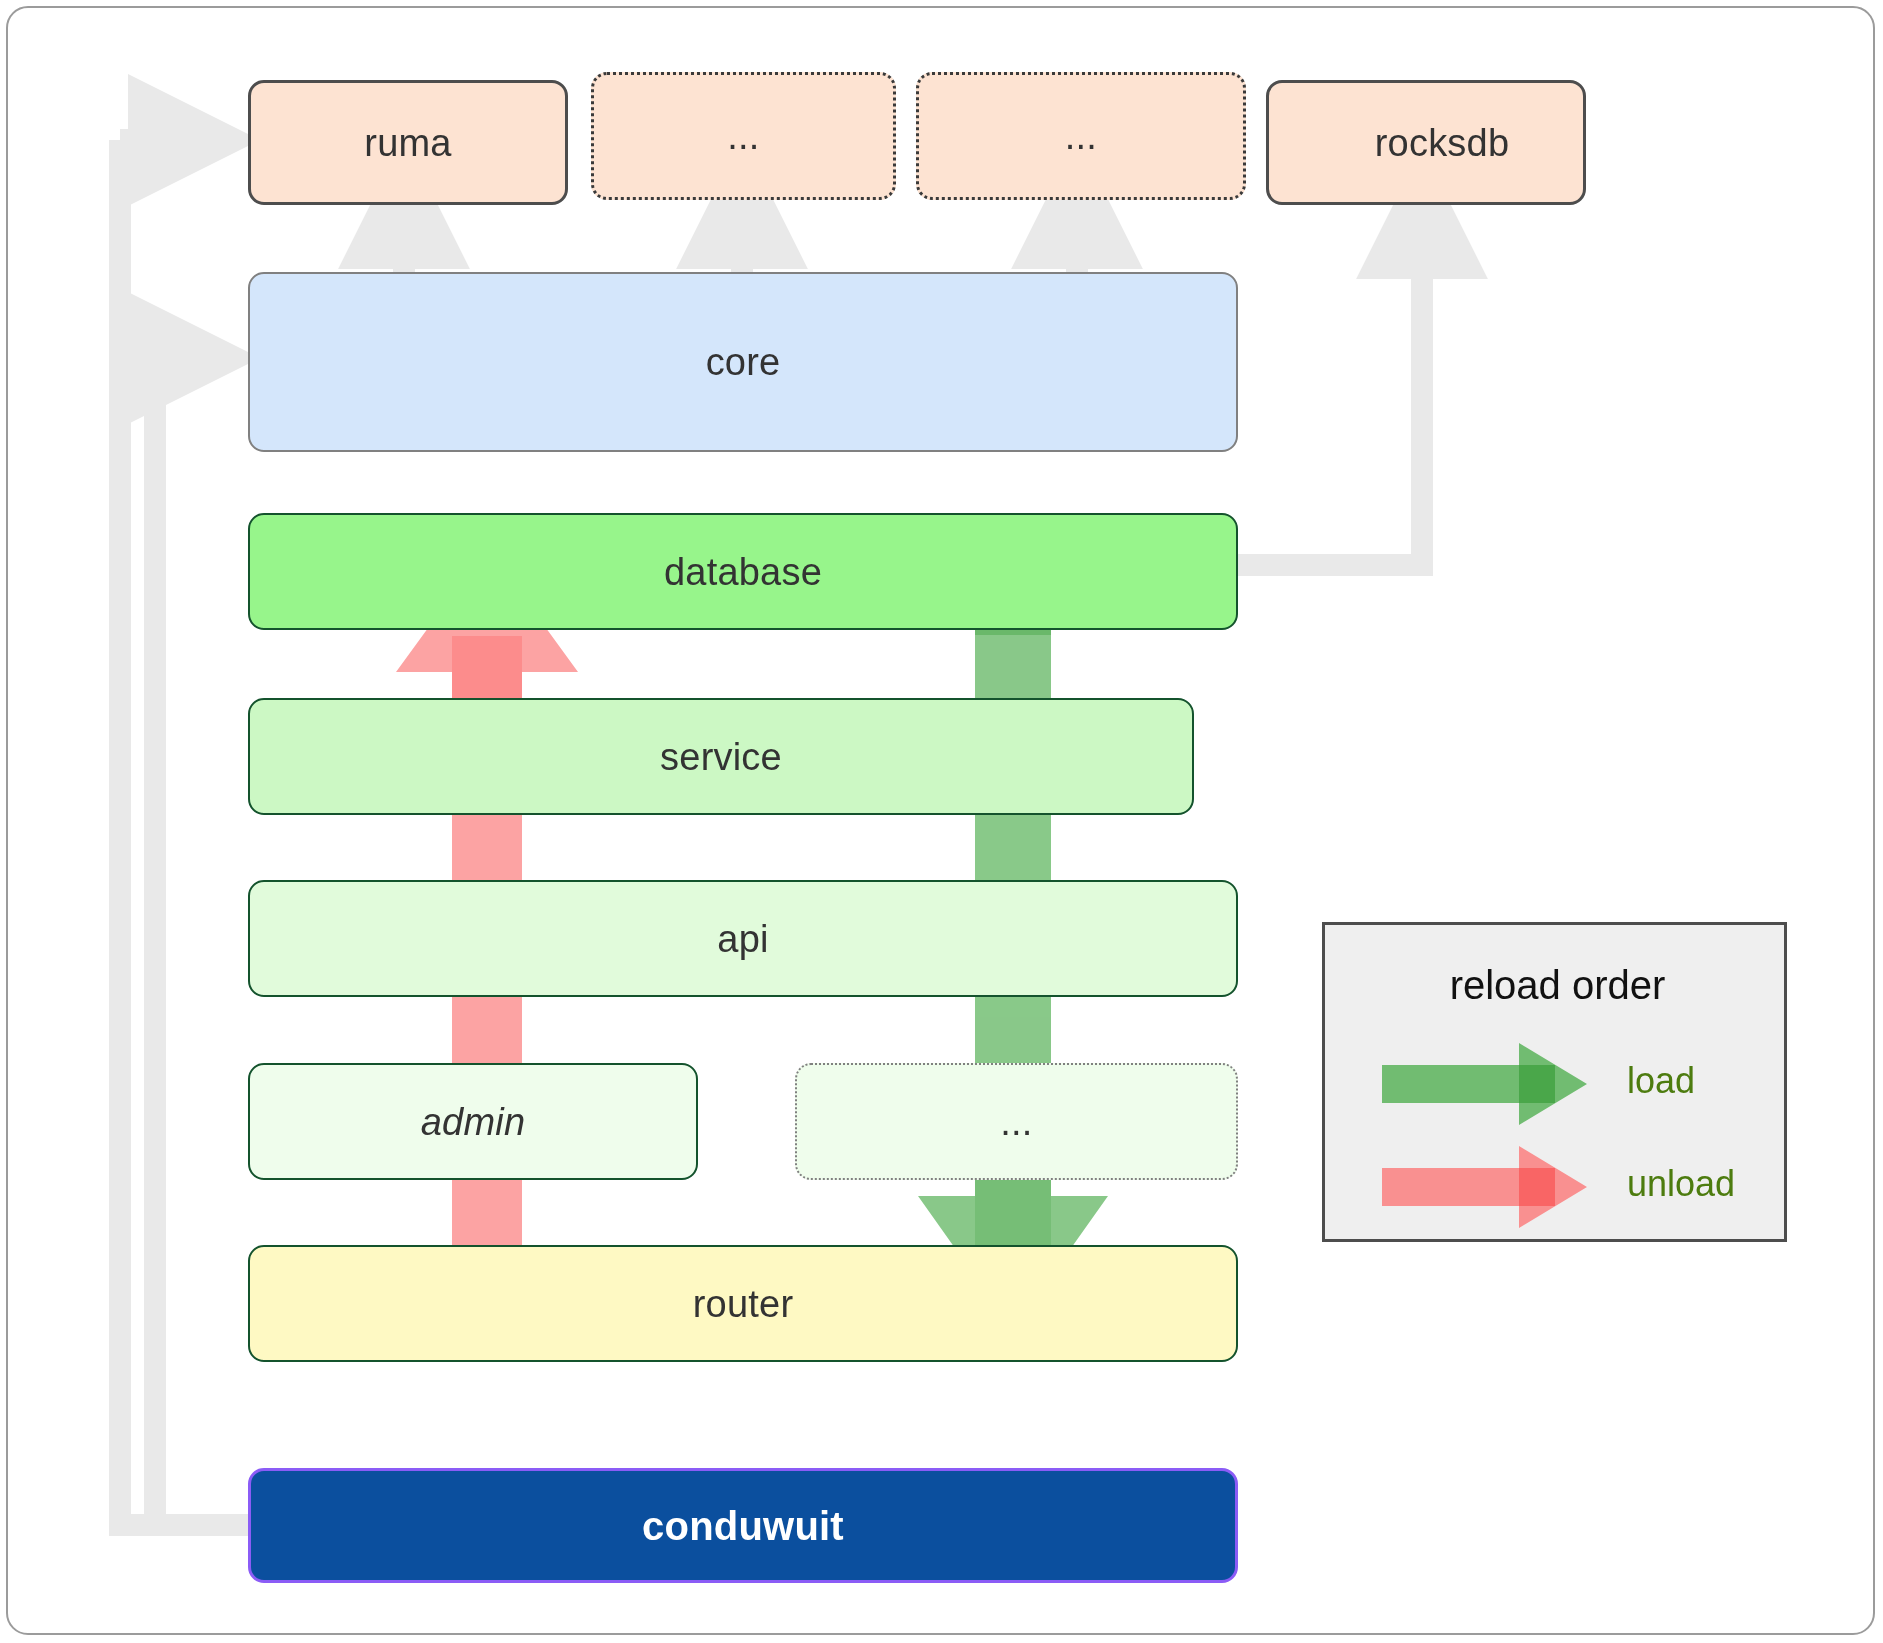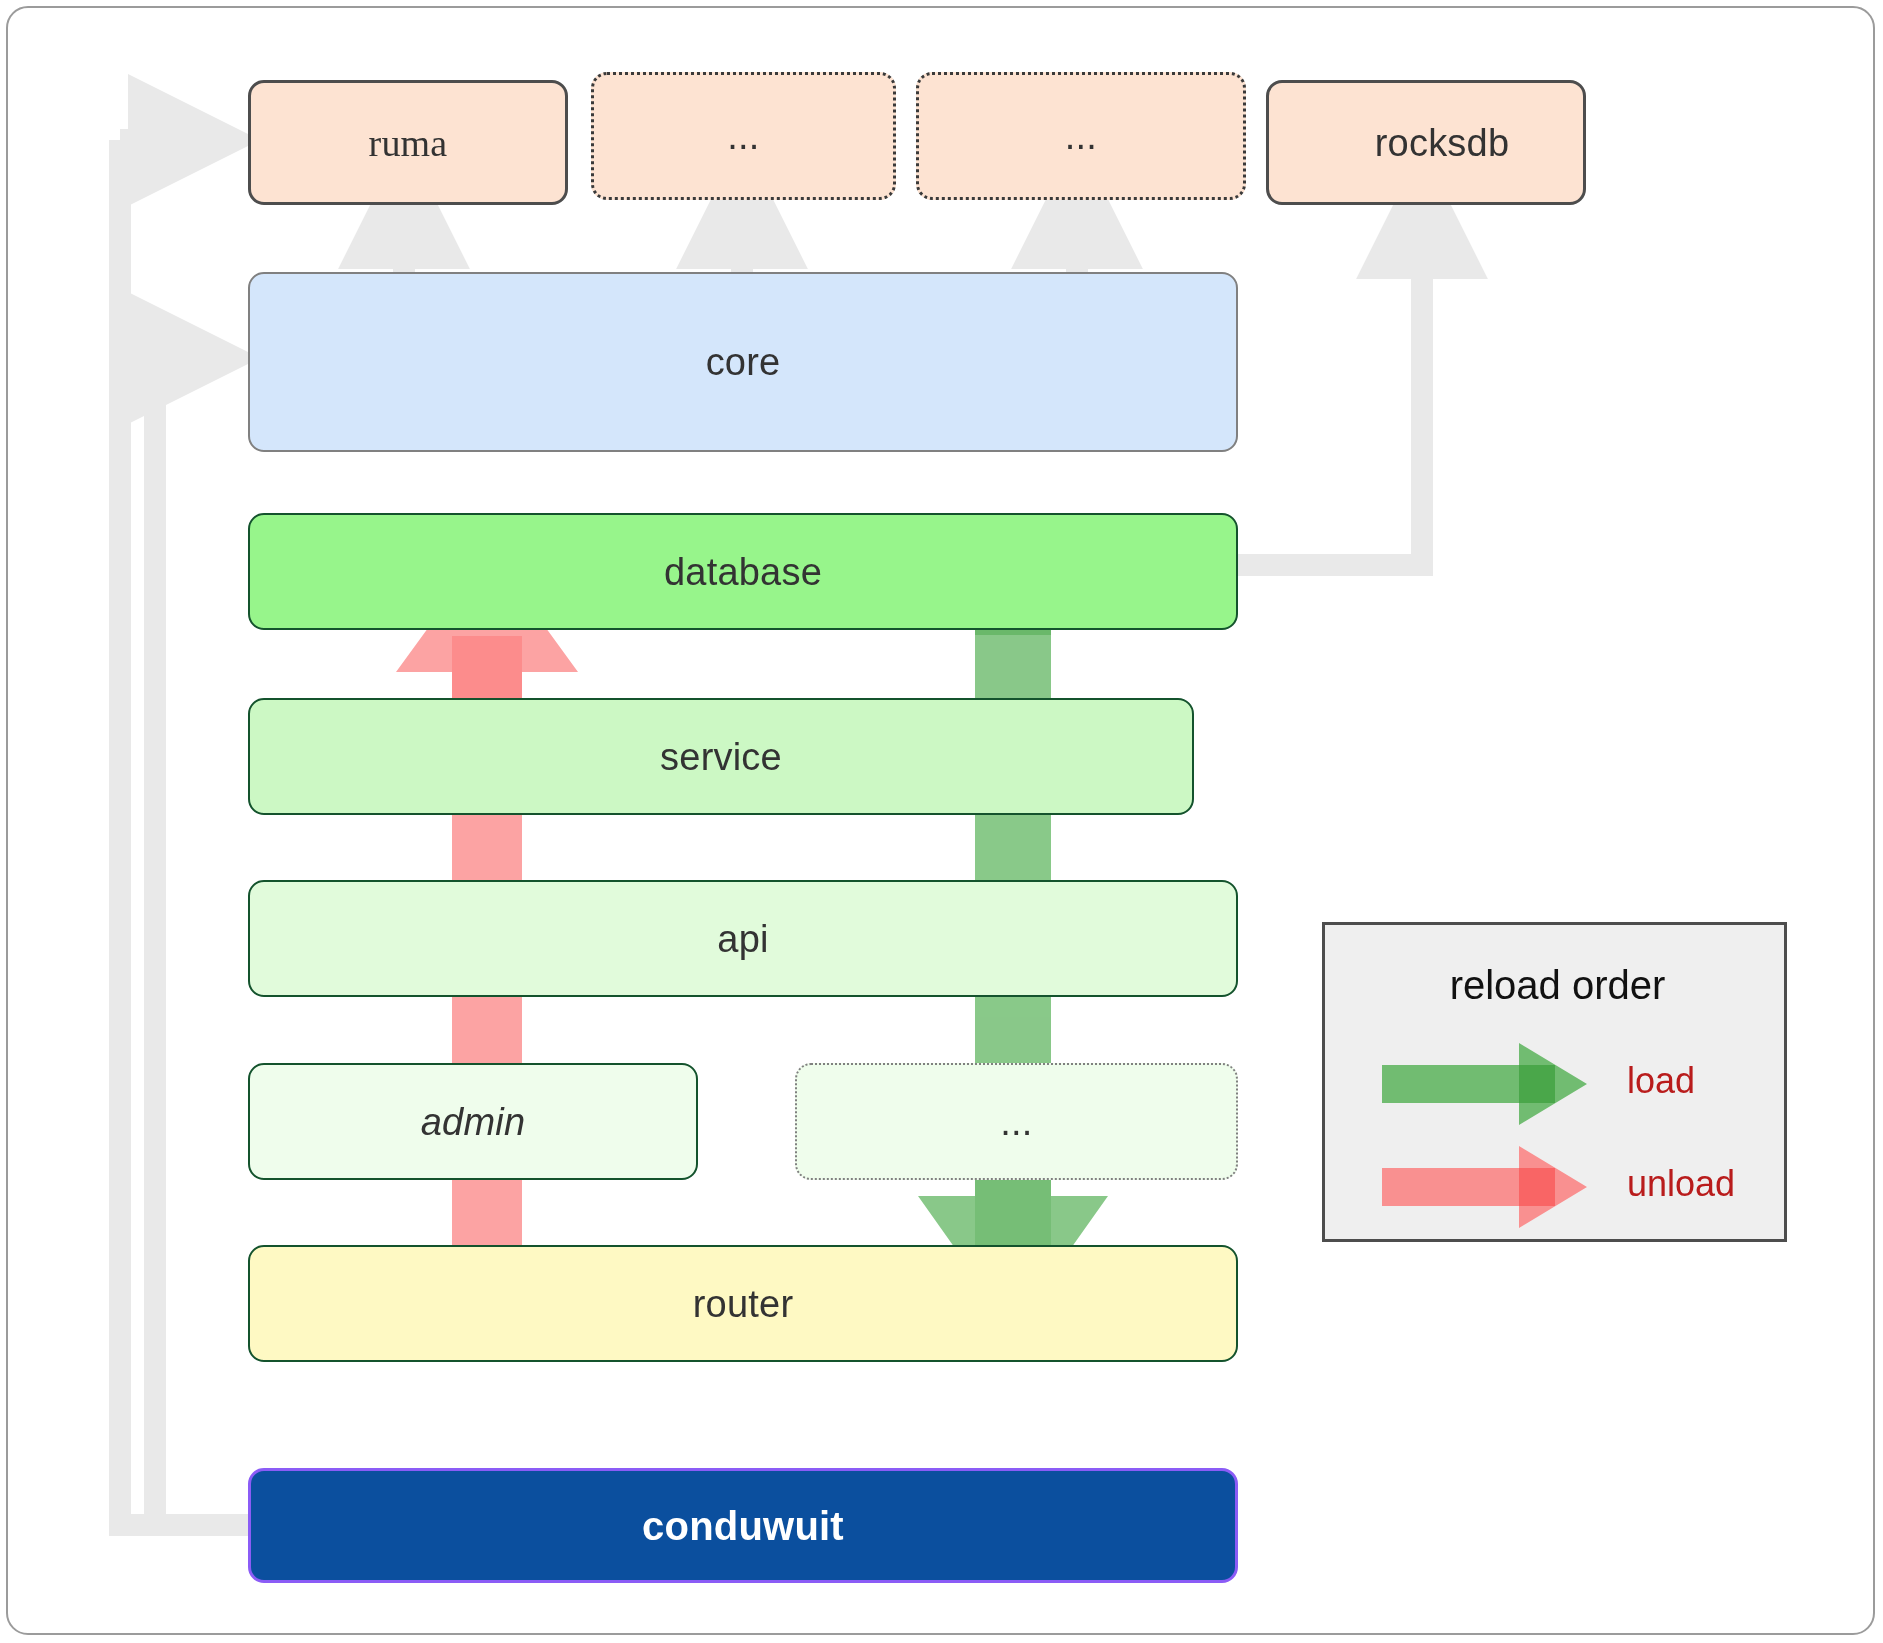--- a/index.html
+++ b/index.html
@@ -101,21 +101,21 @@
     left: 0;
     top: 38px;
     width: 465px;
     text-align: center;
     font-size: 40px;
     color: #111111;
   }
   .legend-label {
     position: absolute;
     font-size: 36px;
-    color: #b91c1c;
+    color: #4d7c0f;
   }
   #legend-load-label   { left: 302px; top: 135px; }
   #legend-unload-label { left: 302px; top: 238px; }
 
   .dots3 { letter-spacing: 3px; }
 </style>
 </head>
 <body>
 
 <div id="stage">
@@ -155,21 +155,21 @@
       <rect x="452" y="636" width="70" height="115" fill="#fb4d4d" opacity="0.62"></rect>
     </g>
 
     <g opacity="0.72">
       <path d="M 975 565 L 975 1196 L 918 1196 L 1013 1330 L 1108 1196 L 1051 1196 L 1051 565 Z" fill="#5cb45c"></path>
       <rect x="975" y="565" width="76" height="70" fill="#2e9b2e" opacity="0.9"></rect>
       <rect x="975" y="1172" width="76" height="80" fill="#2e9b2e" opacity="0.55"></rect>
     </g>
   </svg>
 
-  <div class="node dep" style="left:248px; top:80px; width:320px; height:125px;font-family:Liberation Serif, serif;">
+  <div class="node dep" style="left:248px; top:80px; width:320px; height:125px;">
     <span>ruma</span>
   </div>
 
   <div class="node dep dotted" style="left:591px; top:72px; width:305px; height:128px;">
     <span class="dots3">...</span>
   </div>
 
   <div class="node dep dotted" style="left:916px; top:72px; width:330px; height:128px;">
     <span class="dots3">...</span>
   </div>

